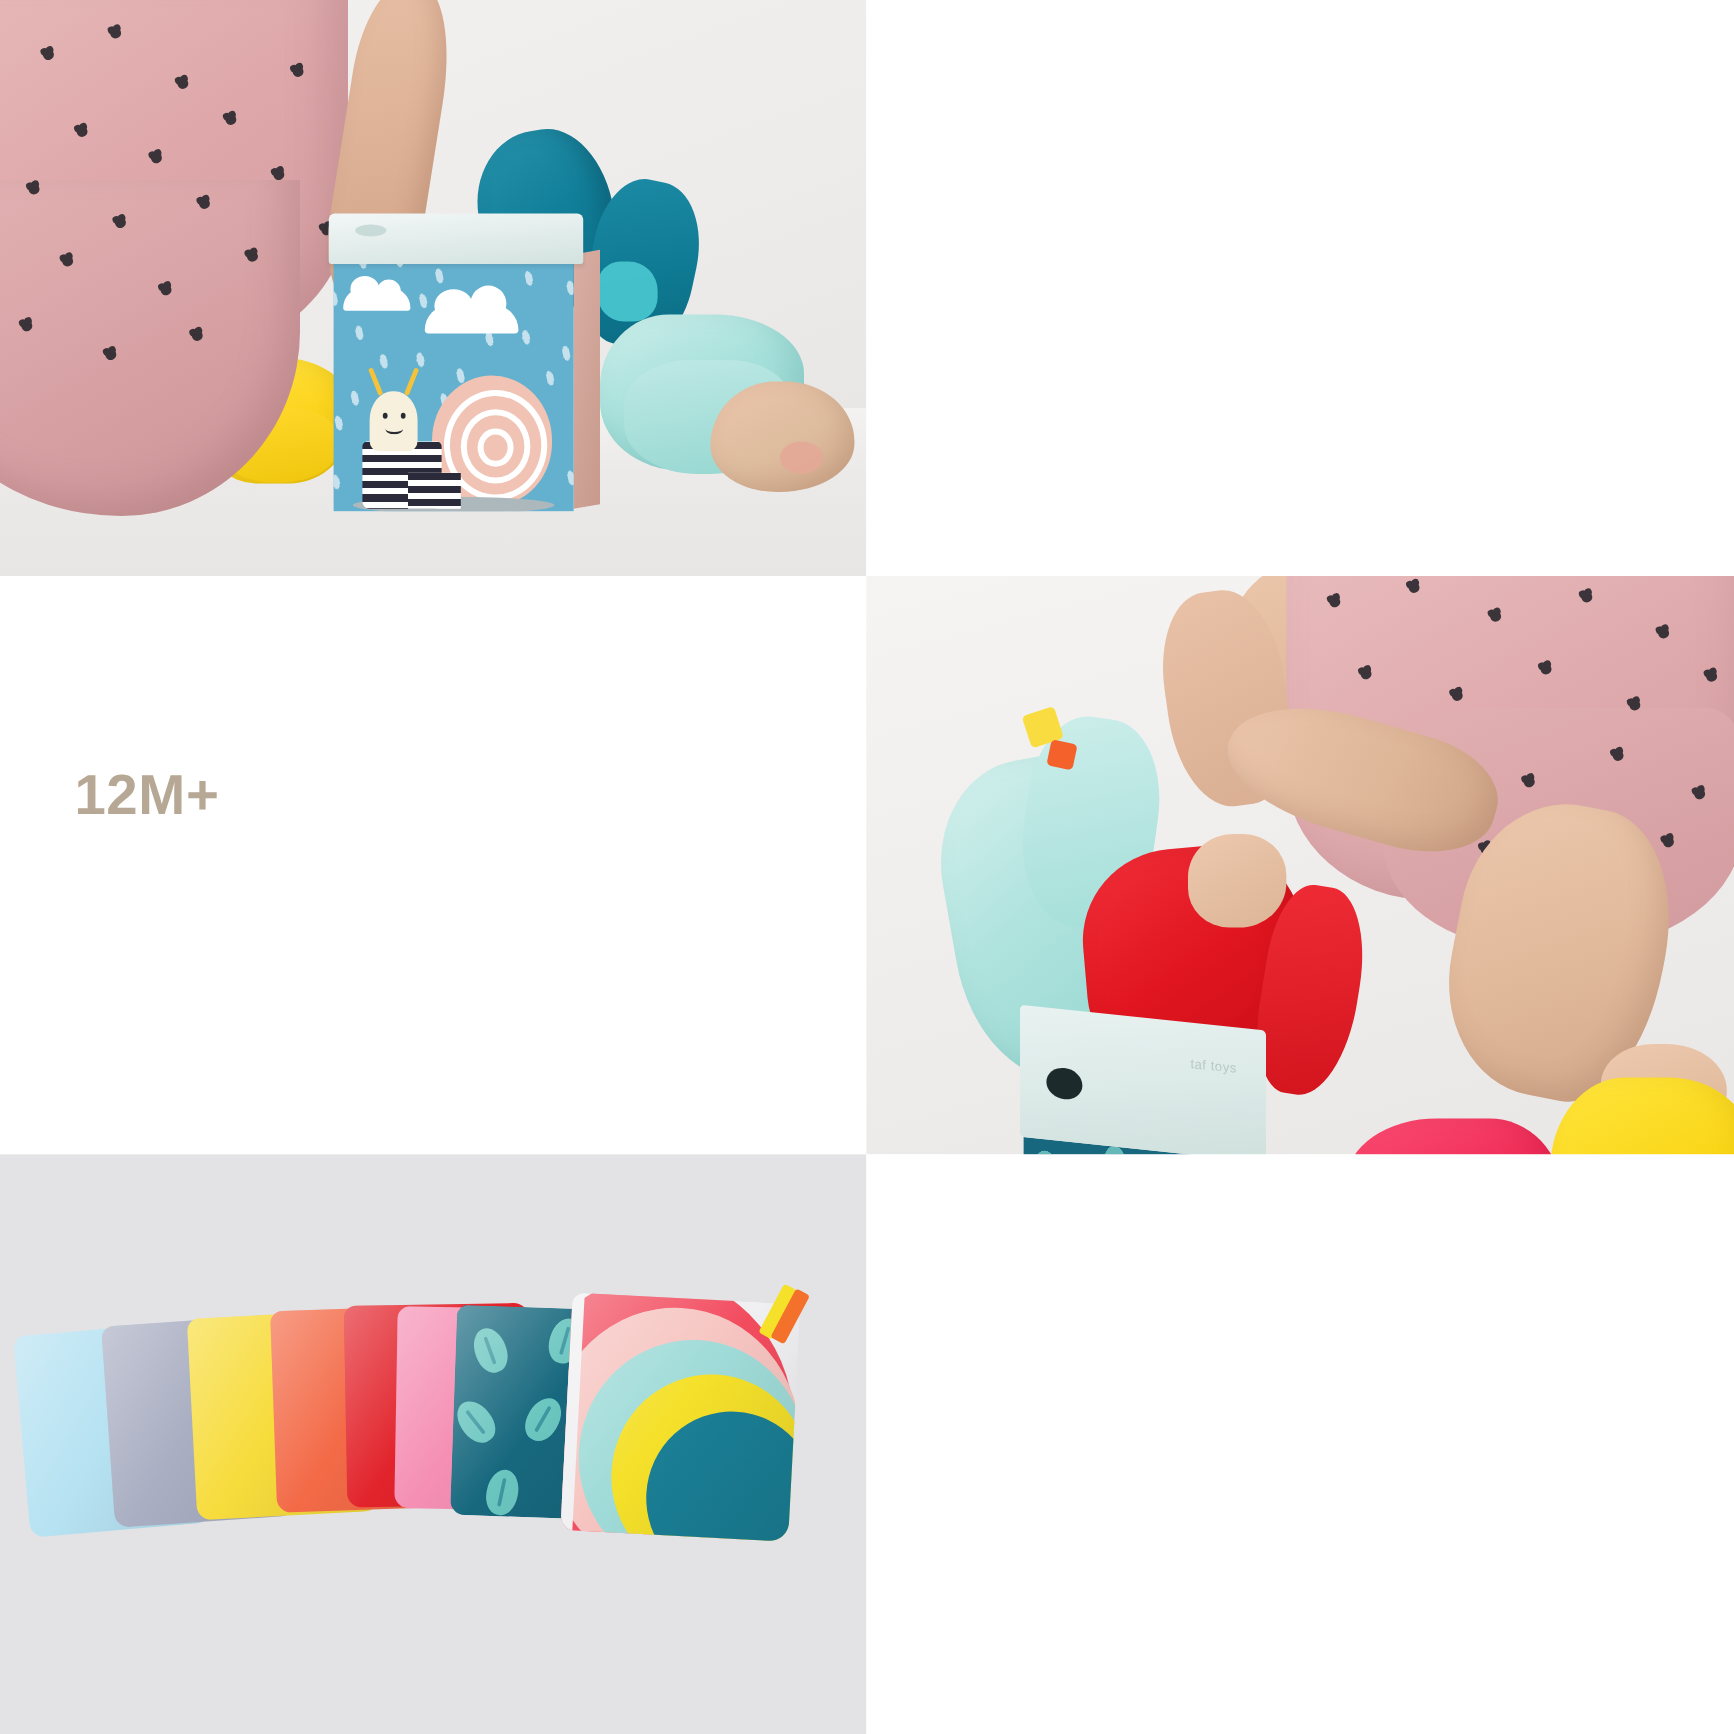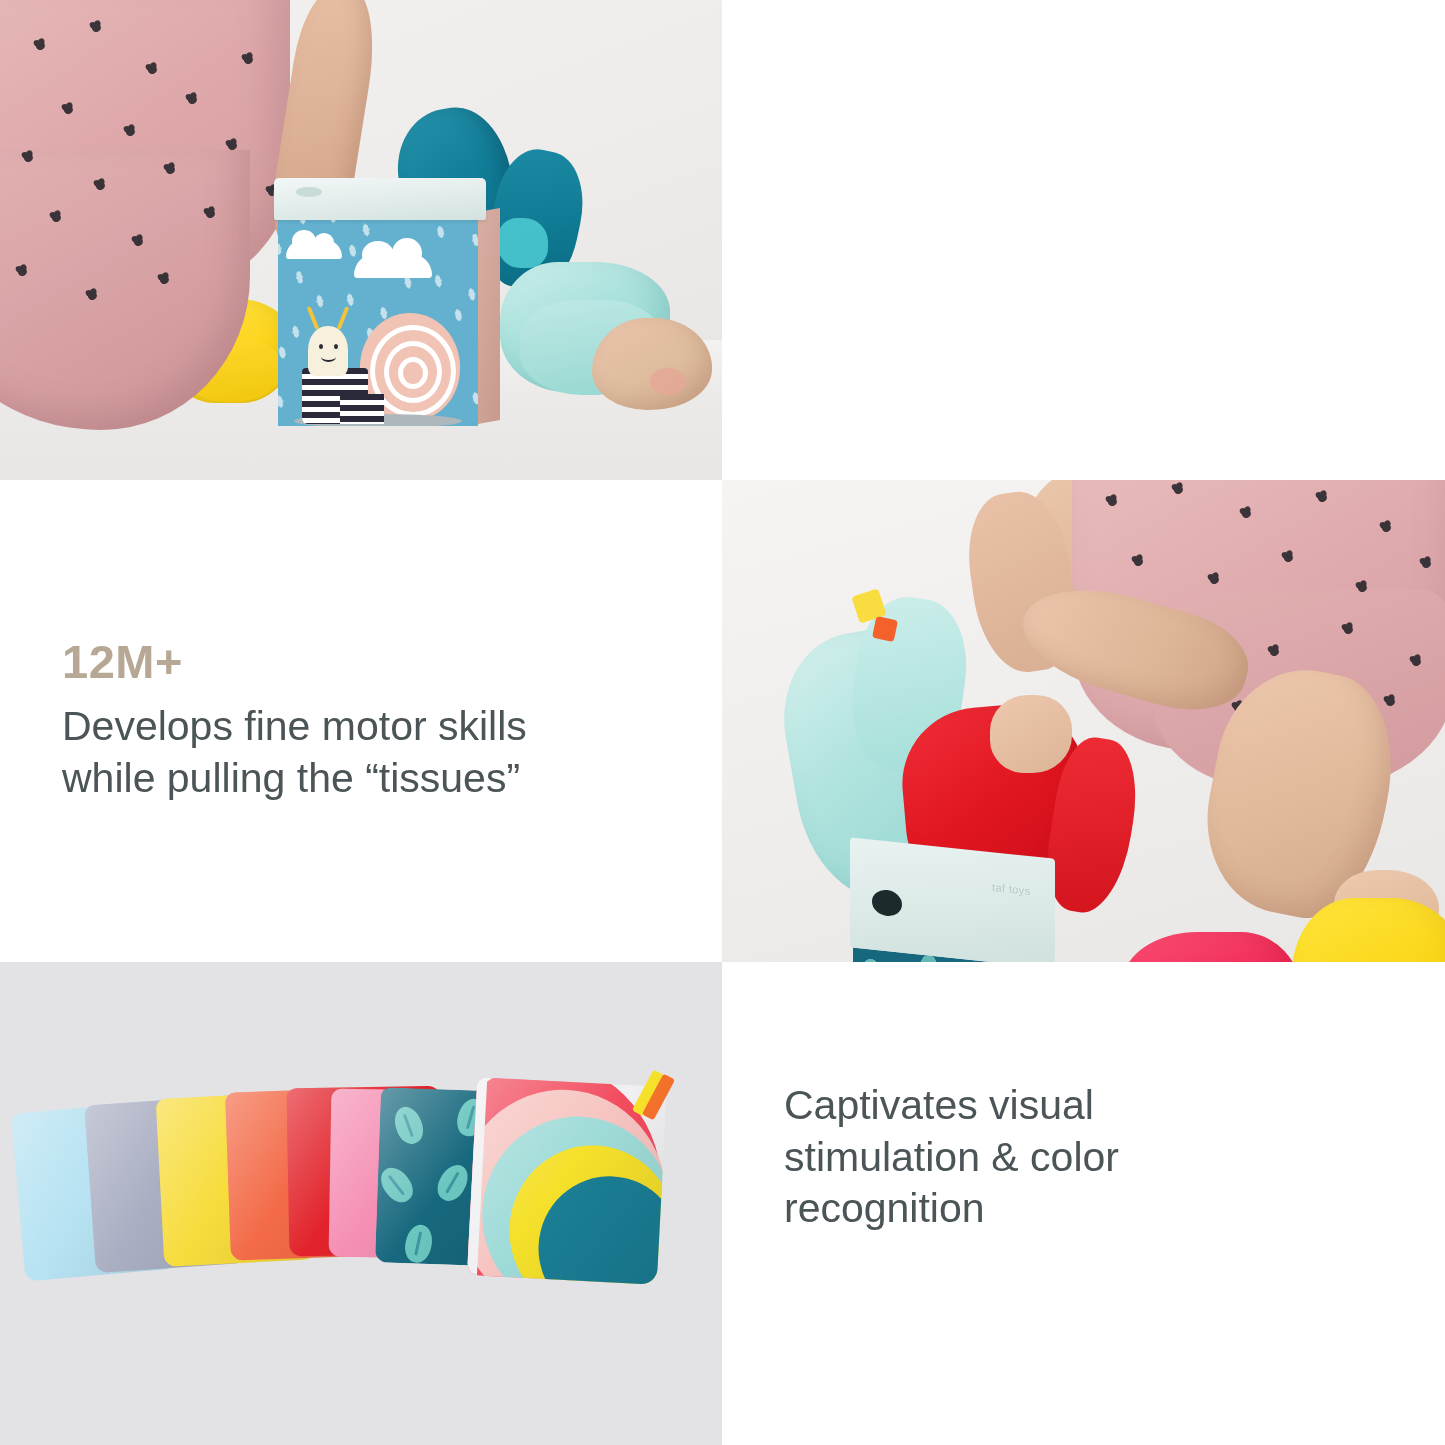--- a/index.html
+++ b/index.html
@@ -506,22 +506,20 @@
     </div>
   </div>
 
   <div class="quad quad-tr">
     
   </div>
 
   <div class="quad quad-ml">
     <div class="textblock tb-12m" style="top:158px;">
       <p class="age-label">12M+</p>
-      <p class="benefit-text">Develops fine motor skills
-while pulling the “tissues”</p>
     </div>
   </div>
 
   <div class="quad quad-mr ph2">
     <div class="ph2-bg"></div>
 
     <div class="p2-thigh"></div>
     <div class="p2-dress"></div>
     <div class="p2-dress2"></div>
 
@@ -621,19 +619,16 @@
       <div class="rb-band" style="left:70px;  top:92px; width:142px; height:144px; background:#1a7f96;"></div>
       <div style="position:absolute; left:-30px; top:-10px; width:40px; height:230px; background:#f0f0f2;"></div>
       <div class="sq-sheen"></div>
     </div>
     <div class="rb-tag" style="left:642px; top:108px; background:#f5e02a; transform:rotate(28deg);"></div>
     <div class="rb-tag" style="left:652px; top:112px; background:#f4712b; transform:rotate(28deg);"></div>
   </div>
 
   <div class="quad quad-br">
     <div class="textblock" style="left:62px; top:118px; width:600px;">
-      <p class="benefit-text">Captivates visual
-stimulation &amp; color
-recognition</p>
     </div>
   </div>
 
 </div>
 
 </body></html>

